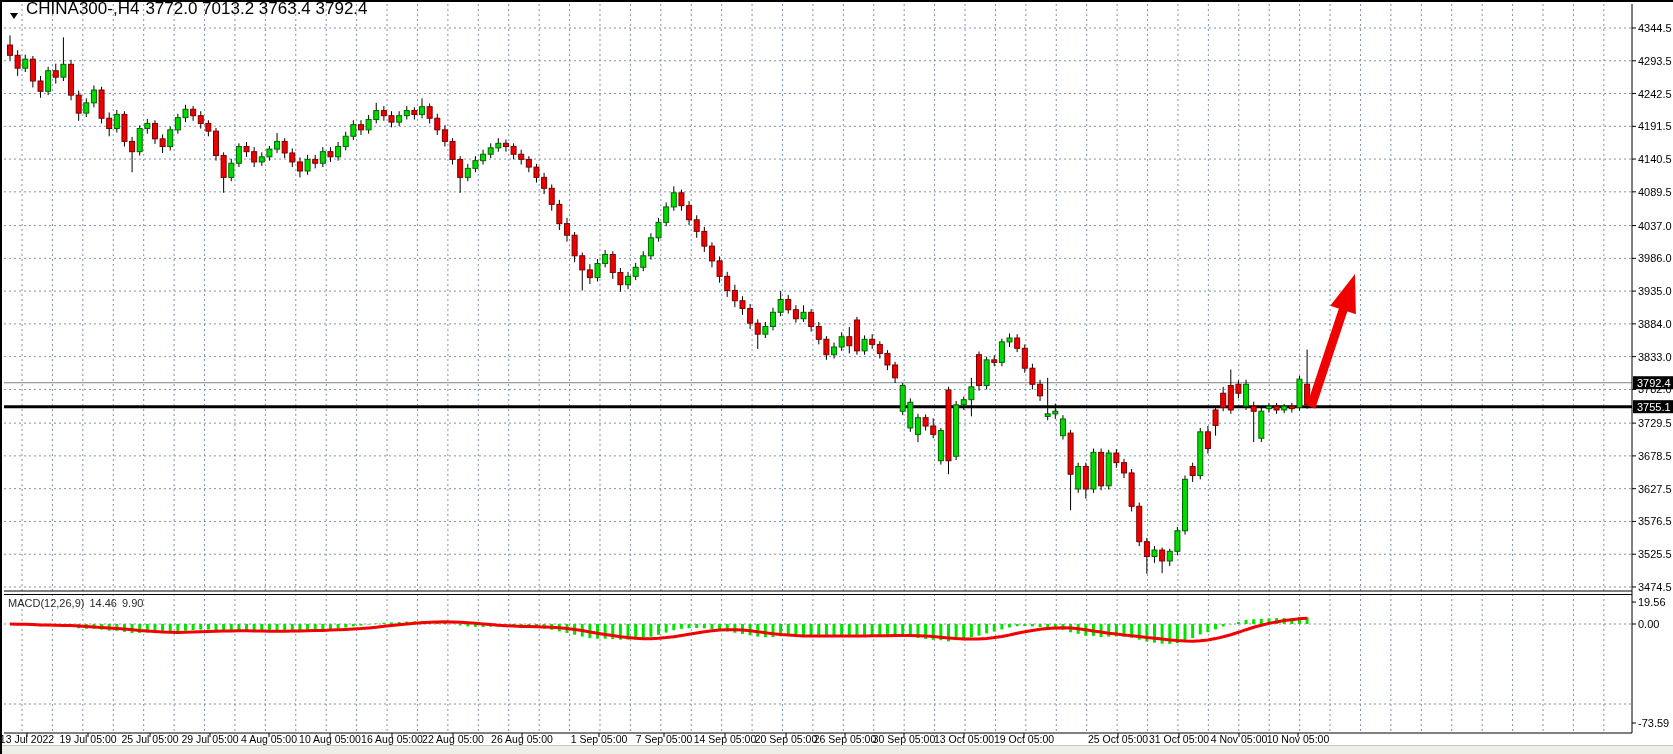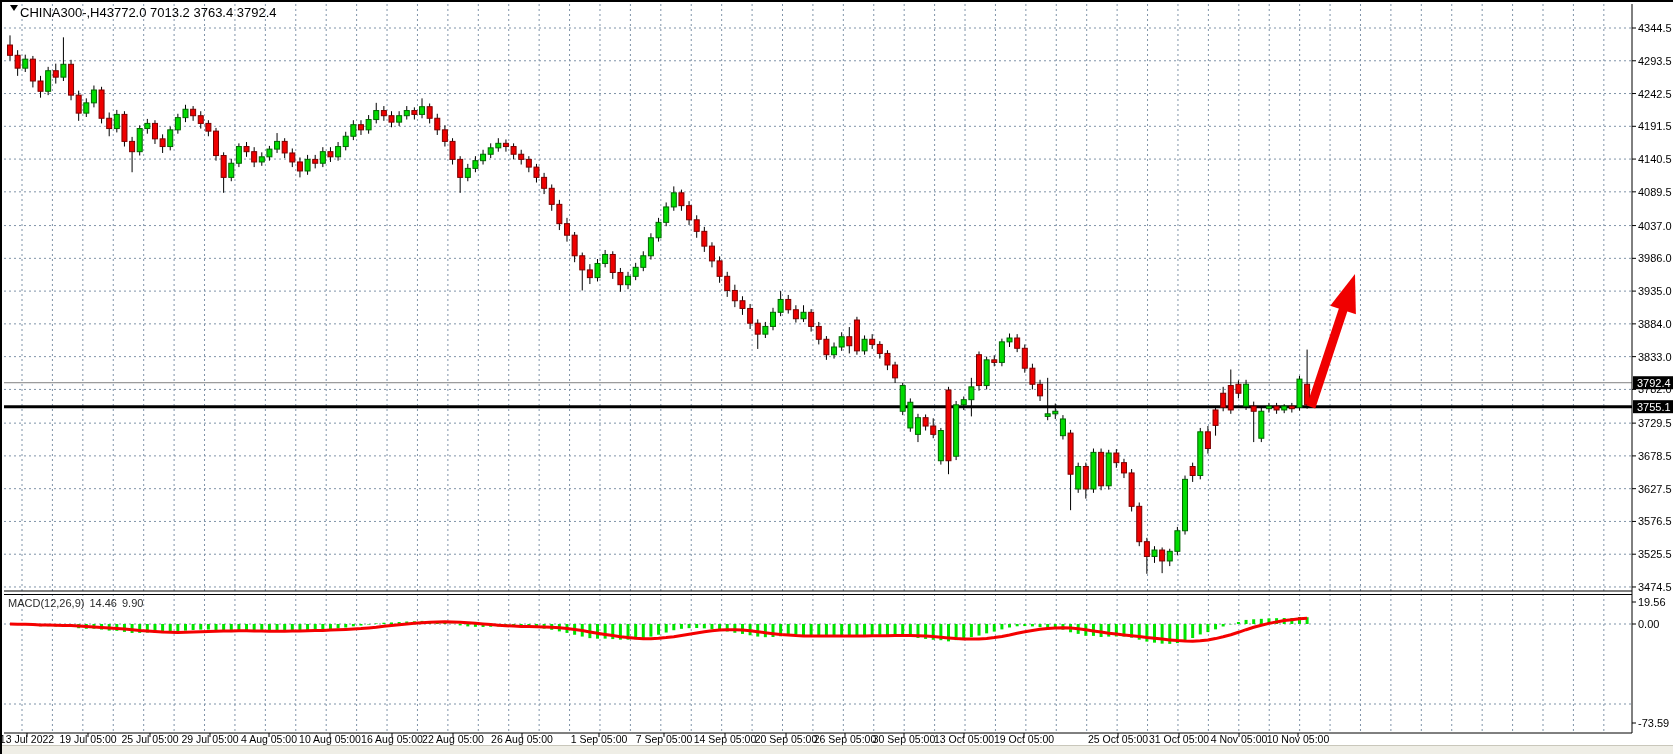--- a/index.html
+++ b/index.html
@@ -2,21 +2,21 @@
 <html><head>
 <meta charset="utf-8">
 <style>
   html,body{margin:0;padding:0;background:#fff;}
   body{width:1673px;height:754px;position:relative;overflow:hidden;
        font-family:"Liberation Sans", sans-serif;}
   #chart-window{position:absolute;inset:0;background:#fff;
     border-top:2px solid #000;border-left:2px solid #000;box-sizing:border-box;}
   #chart-svg{position:absolute;left:0;top:0;}
   #title-bar{position:absolute;left:8px;top:3px;height:14px;display:flex;
-    align-items:flex-start;gap:0;font-size:13px;color:#000;white-space:nowrap;}
+    align-items:flex-end;gap:6px;font-size:17px;color:#000;white-space:nowrap;}
   #dd-icon{display:inline-block;width:0;height:0;border-left:4px solid transparent;
     border-right:4px solid transparent;border-top:6px solid #000;margin-right:2px;cursor:pointer;}
   #macd-label{position:absolute;left:6px;top:595px;font-size:11px;color:#2a2a2a;
     white-space:nowrap;text-align:right;}
   #macd-label span{margin-right:5px;}
   #footer{position:absolute;left:0;right:0;bottom:0;height:8px;background:#efeee6;
     border-top:1px solid #c9c7bb;}
   text{font-family:"Liberation Sans",sans-serif;}
 </style>
 </head>

